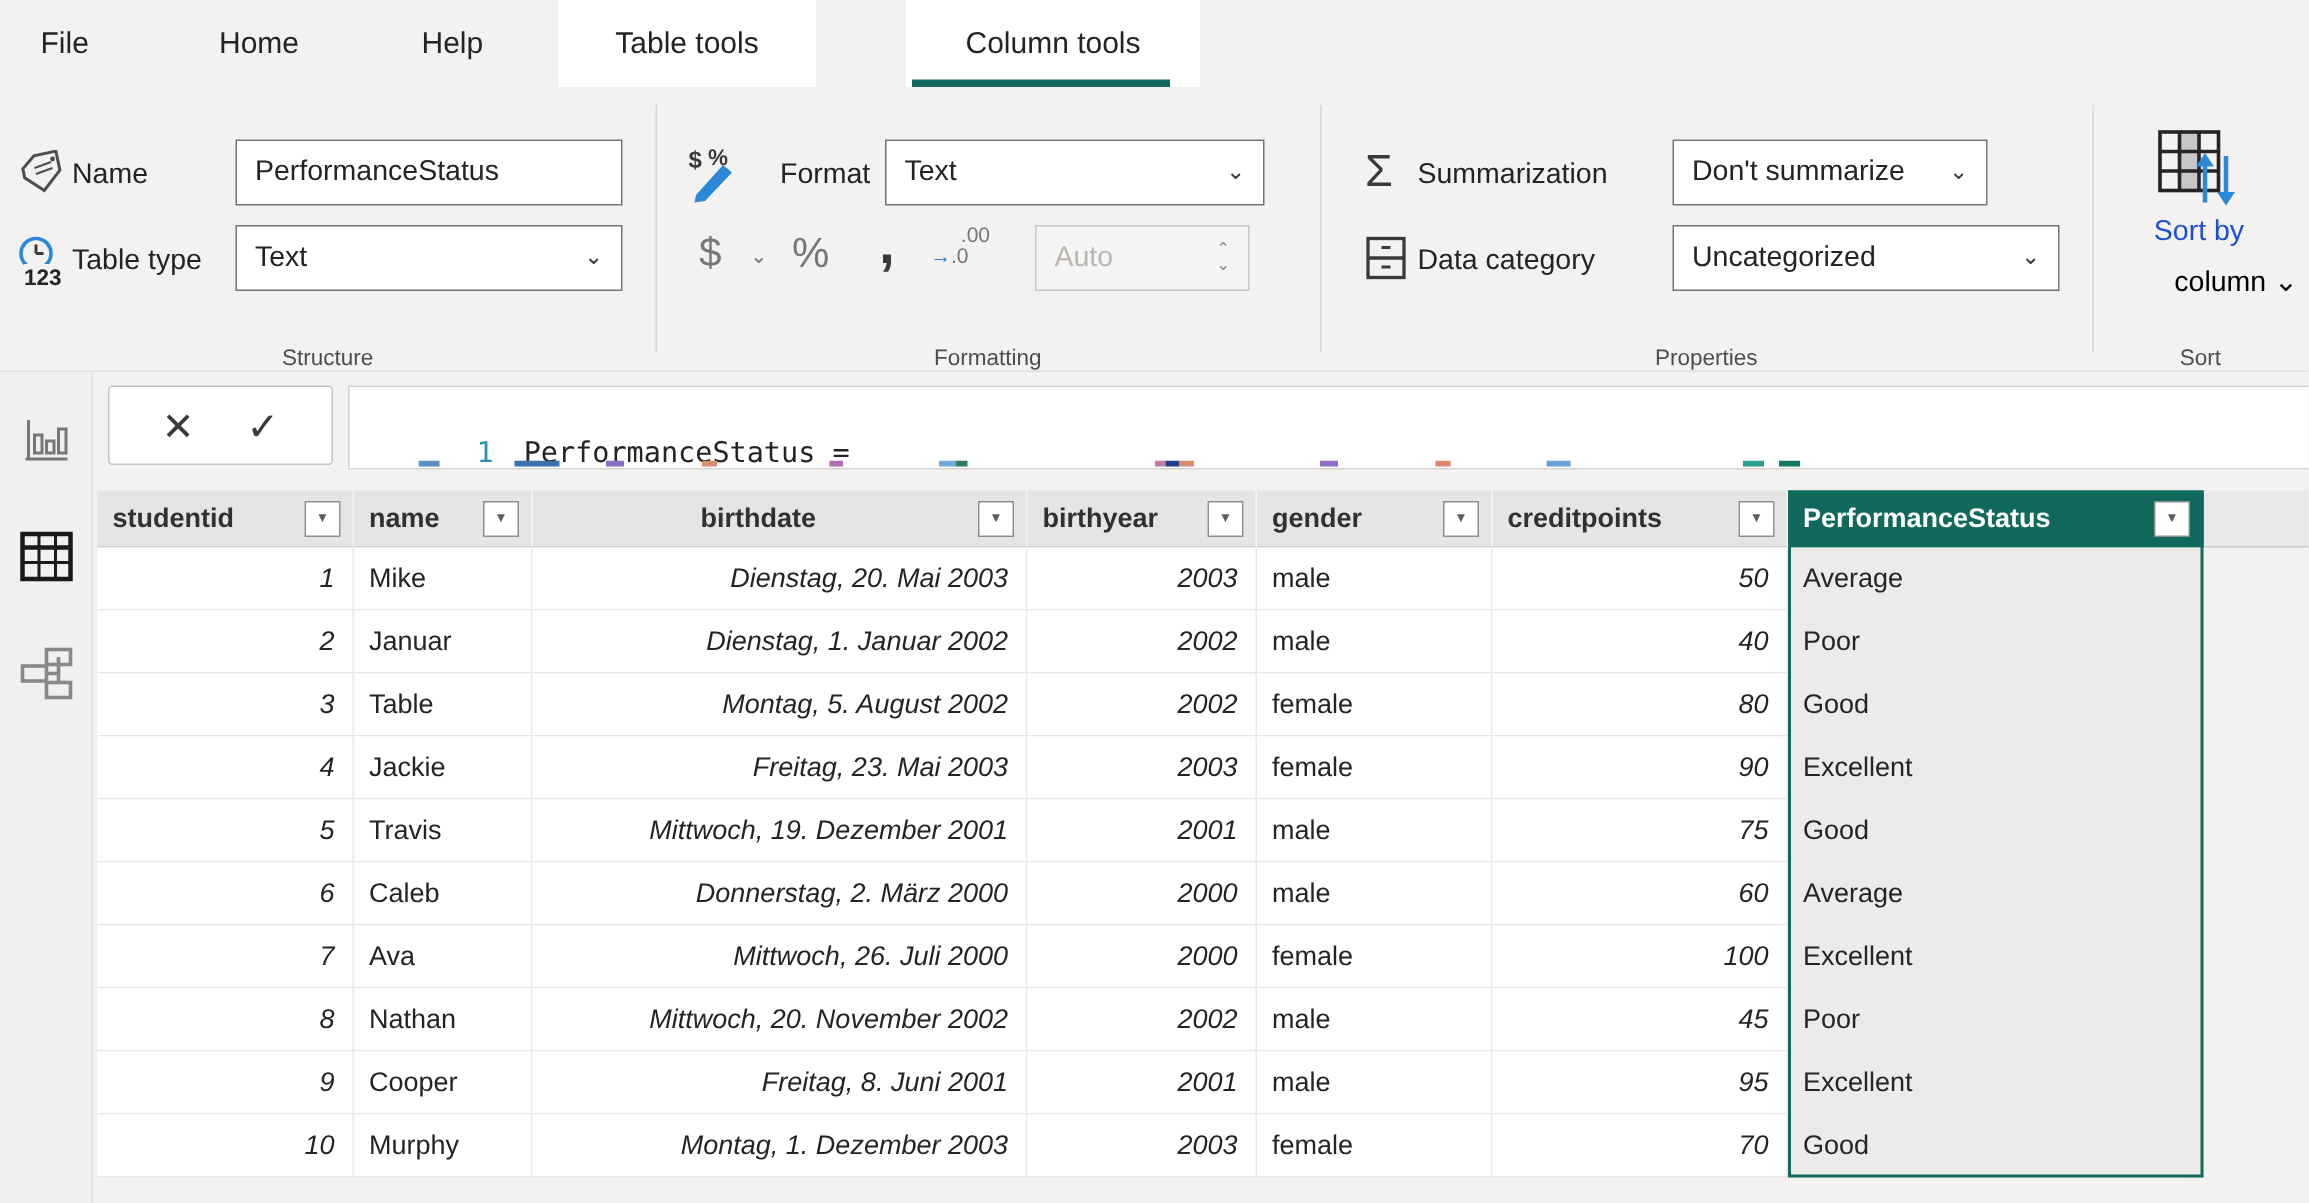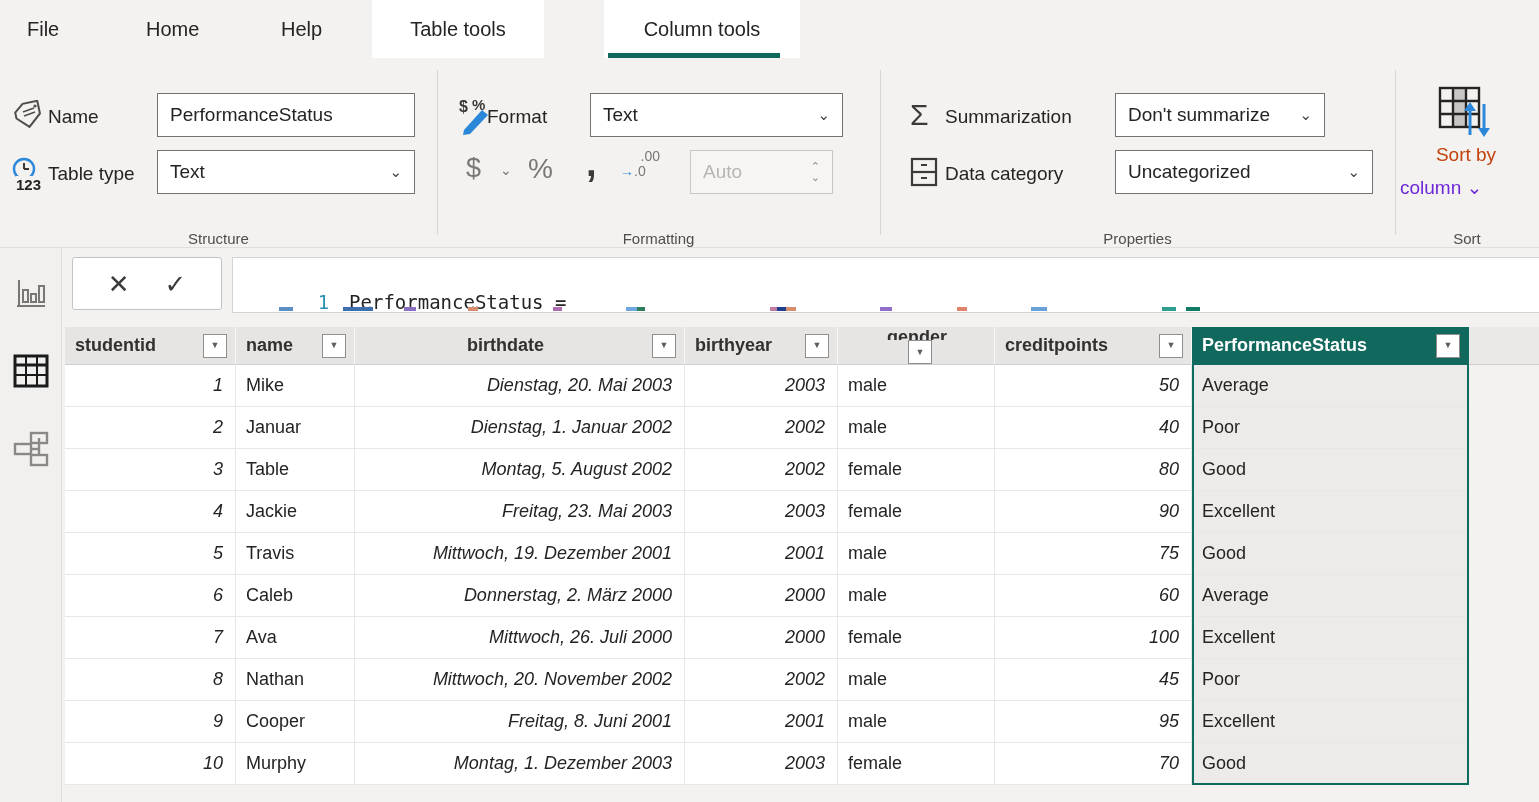--- a/index.html
+++ b/index.html
@@ -107,21 +107,21 @@
       <span class="chev">⌄</span>
     </div>
     <div class="group-label" style="left:0; width:437px">Structure</div>
     <div class="rsep" style="left:437px"></div>
 
     <svg class="icon-svg" style="left:458px; top:38px" width="38" height="40" viewBox="0 0 38 40">
       <text x="1" y="16" font-size="16" font-weight="bold" fill="#3b3a39" font-family="Liberation Sans, sans-serif">$</text>
       <text x="14" y="14" font-size="15" font-weight="bold" fill="#3b3a39" font-family="Liberation Sans, sans-serif">%</text>
       <path d="M6 34 L24 14 L30 19 L12 38 L5 39 Z" fill="#2b88d8"></path>
     </svg>
-    <div class="rlabel" style="left:487px; top:48px">Format</div>
+    <div class="rlabel" style="left:520px; top:48px">Format</div>
     <div class="rinput" style="left:590px; top:35px; width:253px">
       <span>Text</span>
       <span class="chev">⌄</span>
     </div>
 
     <div class="fmt-btn" style="left:466px; top:95px; font-size:27px">$</div>
     <div class="fmt-btn" style="left:500px; top:104px; font-size:14px">⌄</div>
     <div class="fmt-btn" style="left:528px; top:95px; font-size:28px">%</div>
     <div class="fmt-btn" style="left:586px; top:84px; font-size:38px; font-weight:bold; color:#3b3a39">,</div>
     <div style="position:absolute; left:620px; top:92px; width:40px;">
@@ -167,22 +167,22 @@
         <rect x="3" y="2" width="39" height="39" fill="none" stroke="#252423" stroke-width="2.4"></rect>
         <line x1="3" y1="15" x2="42" y2="15" stroke="#252423" stroke-width="2.4"></line>
         <line x1="3" y1="28" x2="42" y2="28" stroke="#252423" stroke-width="2.4"></line>
         <line x1="16" y1="2" x2="16" y2="41" stroke="#252423" stroke-width="2.4"></line>
         <line x1="29" y1="2" x2="29" y2="41" stroke="#252423" stroke-width="2.4"></line>
         <line x1="33" y1="49" x2="33" y2="22" stroke="#2b88d8" stroke-width="3"></line>
         <path d="M33 16 L27 25 L39 25 Z" fill="#2b88d8"></path>
         <line x1="47" y1="18" x2="47" y2="45" stroke="#2b88d8" stroke-width="3"></line>
         <path d="M47 51 L41 42 L53 42 Z" fill="#2b88d8"></path>
       </svg>
-      <div style="position:absolute; left:0; top:62px; width:132px; text-align:center; font-size:19px; color:#c2410c;">Sort by</div>
-      <div style="position:absolute; left:0; top:94px; width:132px; text-align:left; font-size:19px; color:#6d28d9;">column ⌄</div>
+      <div style="position:absolute; left:0; top:62px; width:132px; text-align:center; font-size:19px; color:#1d4ed8;">Sort by</div>
+      <div style="position:absolute; left:0; top:94px; width:132px; text-align:right; font-size:19px; color:#000000;">column ⌄</div>
     </div>
     <div class="group-label" style="left:1395px; width:144px">Sort</div>
   </div>
 
   <div class="sidebar">
     <div class="side-icon" style="top:28px">
       <svg width="32" height="32" viewBox="0 0 32 32">
         <line x1="4" y1="2" x2="4" y2="28" stroke="#797775" stroke-width="2"></line>
         <line x1="2" y1="28" x2="30" y2="28" stroke="#797775" stroke-width="2"></line>
         <rect x="8" y="12" width="5" height="12" fill="none" stroke="#797775" stroke-width="2"></rect>
@@ -253,21 +253,21 @@
     <span class="fbtn">
             <span>▼</span>
           </span>
   </div>
         <div class="th" style="width: 153px;">
     <span class="lbl">birthyear</span>
     <span class="fbtn">
             <span>▼</span>
           </span>
   </div>
-        <div class="th" style="width: 157px; flex-direction: column;">
+        <div class="th" style="width: 157px;">
     <span class="lbl">gender</span>
     <span class="fbtn">
             <span>▼</span>
           </span>
   </div>
         <div class="th" style="width: 197px;">
     <span class="lbl">creditpoints</span>
     <span class="fbtn">
             <span>▼</span>
           </span>

